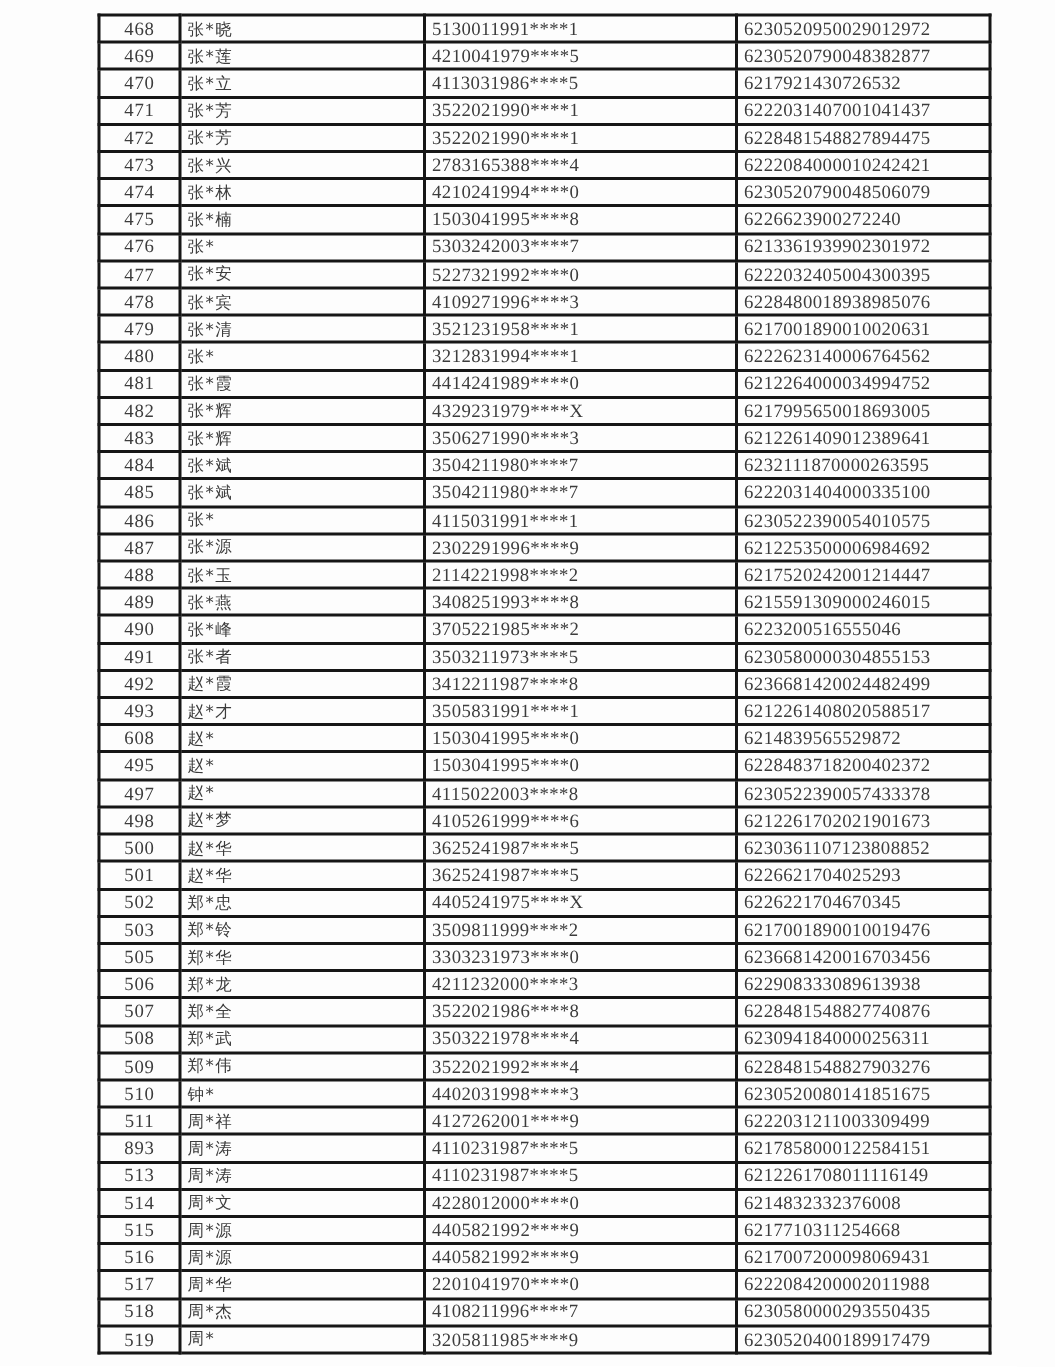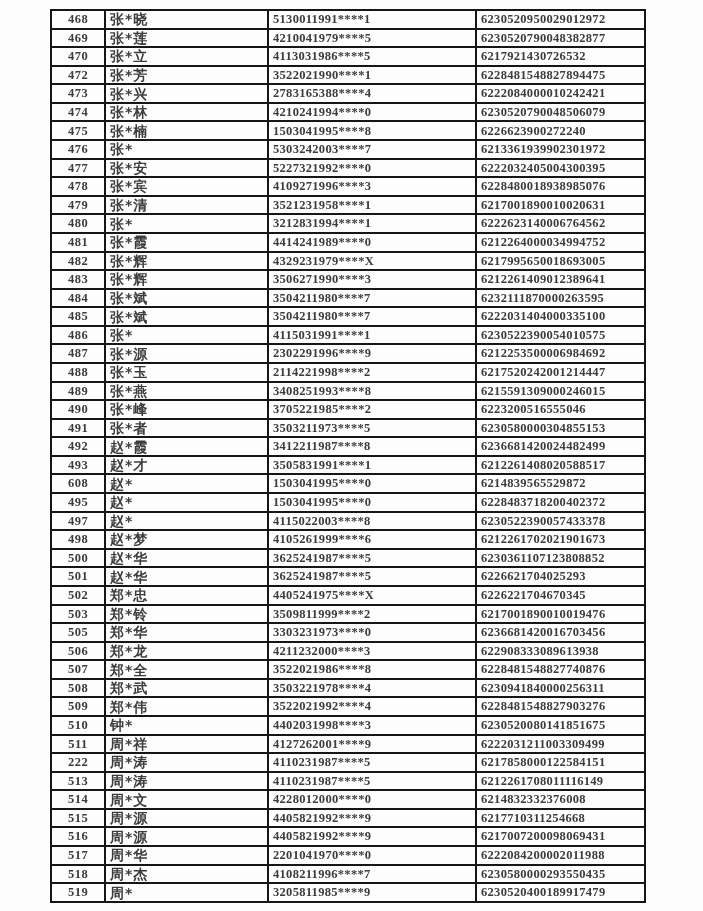--- a/index.html
+++ b/index.html
@@ -10,27 +10,26 @@
   .page {
     position: relative;
     width: 703px;
     height: 911px;
     background: #fdfdfd;
     overflow: hidden;
     font-family: "Liberation Serif", "DejaVu Serif", serif;
   }
   table.records {
     position: absolute;
-    left: 50px;
+    left: 65px;
     top: 9px;
     width: 594px;
     height: 894px;
     border-collapse: collapse;
     table-layout: fixed;
-    font-weight: bold;
   }
   table.records col.c-index { width: 54px; }
   table.records col.c-name  { width: 163px; }
   table.records col.c-id    { width: 208px; }
   table.records col.c-card  { width: 169px; }
   table.records td {
     border: 2px solid #161616;
     font-size: 12.5px;
     line-height: 1;
     color: #3c3c3c;
@@ -39,21 +38,21 @@
     overflow: hidden;
     height: 13px;
   }
   table.records td.cell-index {
     text-align: center;
     padding: 0;
     letter-spacing: 0.5px;
   }
   table.records td.cell-name {
     font-family: "DejaVu Sans", "Liberation Sans", sans-serif;
-    font-size: 14px;
+    font-size: 11px;
     letter-spacing: 1px;
   }
   table.records td.cell-id,
   table.records td.cell-card {
     letter-spacing: 0.3px;
   }
 </style>
 </head>
 <body>
 
@@ -78,20 +77,26 @@
     <td class="cell-id">4210041979****5</td>
     <td class="cell-card">6230520790048382877</td>
   </tr>
         <tr>
     <td class="cell-index">470</td>
     <td class="cell-name">张*立</td>
     <td class="cell-id">4113031986****5</td>
     <td class="cell-card">6217921430726532</td>
   </tr>
         <tr>
+    <td class="cell-index">471</td>
+    <td class="cell-name">张*芳</td>
+    <td class="cell-id">3522021990****1</td>
+    <td class="cell-card">6222031407001041437</td>
+  </tr>
+        <tr>
     <td class="cell-index">472</td>
     <td class="cell-name">张*芳</td>
     <td class="cell-id">3522021990****1</td>
     <td class="cell-card">6228481548827894475</td>
   </tr>
         <tr>
     <td class="cell-index">473</td>
     <td class="cell-name">张*兴</td>
     <td class="cell-id">2783165388****4</td>
     <td class="cell-card">6222084000010242421</td>
@@ -300,21 +305,21 @@
     <td class="cell-id">4402031998****3</td>
     <td class="cell-card">6230520080141851675</td>
   </tr>
         <tr>
     <td class="cell-index">511</td>
     <td class="cell-name">周*祥</td>
     <td class="cell-id">4127262001****9</td>
     <td class="cell-card">6222031211003309499</td>
   </tr>
         <tr>
-    <td class="cell-index">222</td>
+    <td class="cell-index">893</td>
     <td class="cell-name">周*涛</td>
     <td class="cell-id">4110231987****5</td>
     <td class="cell-card">6217858000122584151</td>
   </tr>
         <tr>
     <td class="cell-index">513</td>
     <td class="cell-name">周*涛</td>
     <td class="cell-id">4110231987****5</td>
     <td class="cell-card">6212261708011116149</td>
   </tr>

